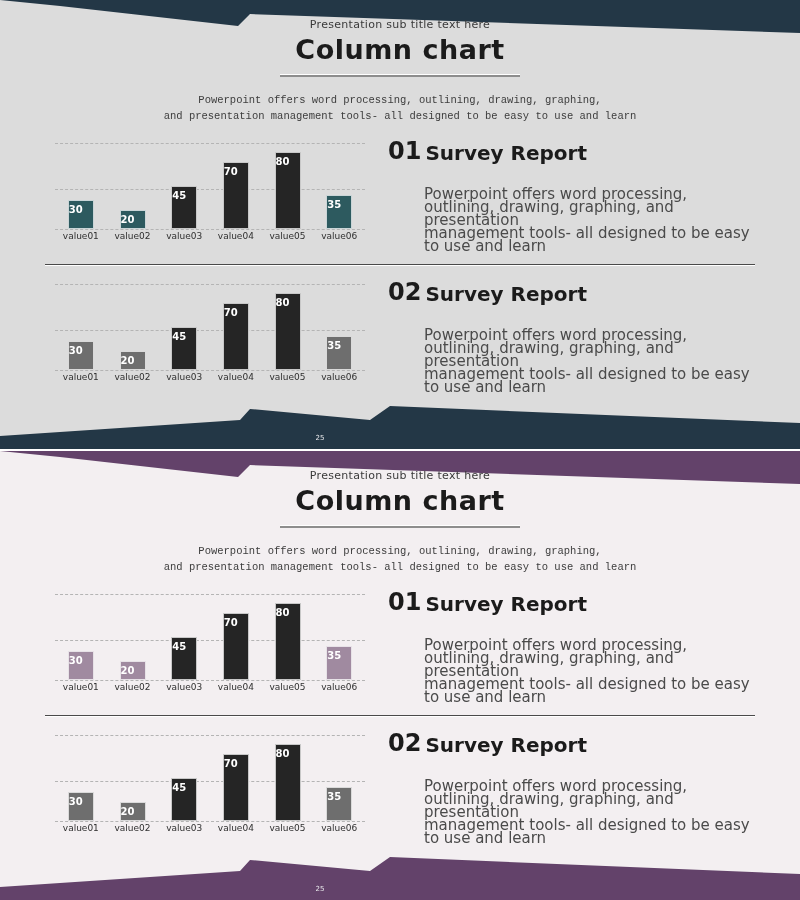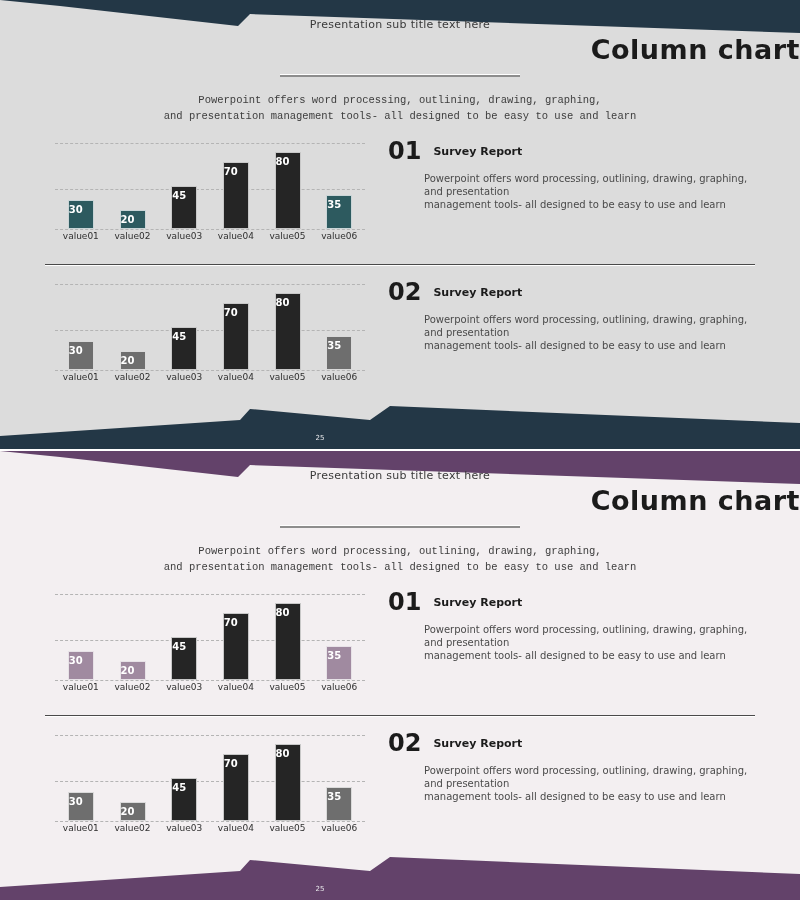--- a/index.html
+++ b/index.html
@@ -18,21 +18,21 @@
   .deco{position:absolute;left:0;top:0;width:800px;height:449px;pointer-events:none;}
 
   
   .hdr{position:absolute;left:0;top:0;width:800px;text-align:center;}
   .subtitle{
     font-size:11px;color:#3a3a3a;letter-spacing:.3px;
     margin-top:18px;
   }
   .title{
     font-size:27px;font-weight:700;color:#1b1b1b;
-    letter-spacing:.5px;margin-top:3px;text-align:right;
+    letter-spacing:.5px;margin-top:3px;
   }
   .title-rule{
     width:240px;height:2px;margin:9px auto 0;
     background:#8d8d8d;border-top:1px solid #ffffff;
   }
   .lede{
     margin-top:15px;font-size:10.5px;color:#3d3d3d;line-height:16px;font-family:Liberation Mono, monospace;
   }
 
   
@@ -55,24 +55,24 @@
     box-sizing:border-box;
     display:flex;justify-content:flex-start;
     color:#ffffff;font-size:10px;font-weight:700;
   }
   .bar span{margin-top:3px;}
   .axis{position:absolute;left:0;bottom:0;width:310px;height:20px;display:flex;}
   .axis .tick{flex:1;text-align:center;font-size:9px;color:#2f2f2f;}
 
   
   .copy{position:absolute;left:388px;top:4px;width:365px;}
-  .copy-head{display:flex;align-items:center;}
+  .copy-head{display:flex;align-items:flex-end;}
   .num{font-size:24px;font-weight:700;color:#1b1b1b;letter-spacing:0px;}
-  .hd{font-size:11px;font-weight:700;color:#1b1b1b;margin-left:12px;}
-  .body{margin-top:7px;margin-left:36px;font-size:10px;color:#4a4a4a;line-height:13px;}
+  .hd{font-size:20px;font-weight:700;color:#1b1b1b;margin-left:4px;}
+  .body{margin-top:23px;margin-left:36px;font-size:15px;color:#4a4a4a;line-height:13px;}
 
   .pagenum{
     position:absolute;width:640px;text-align:center;
     font-size:7px;color:#e9e9ec;
   }
 </style>
 </head>
 <body>
 
 <div class="deck">

